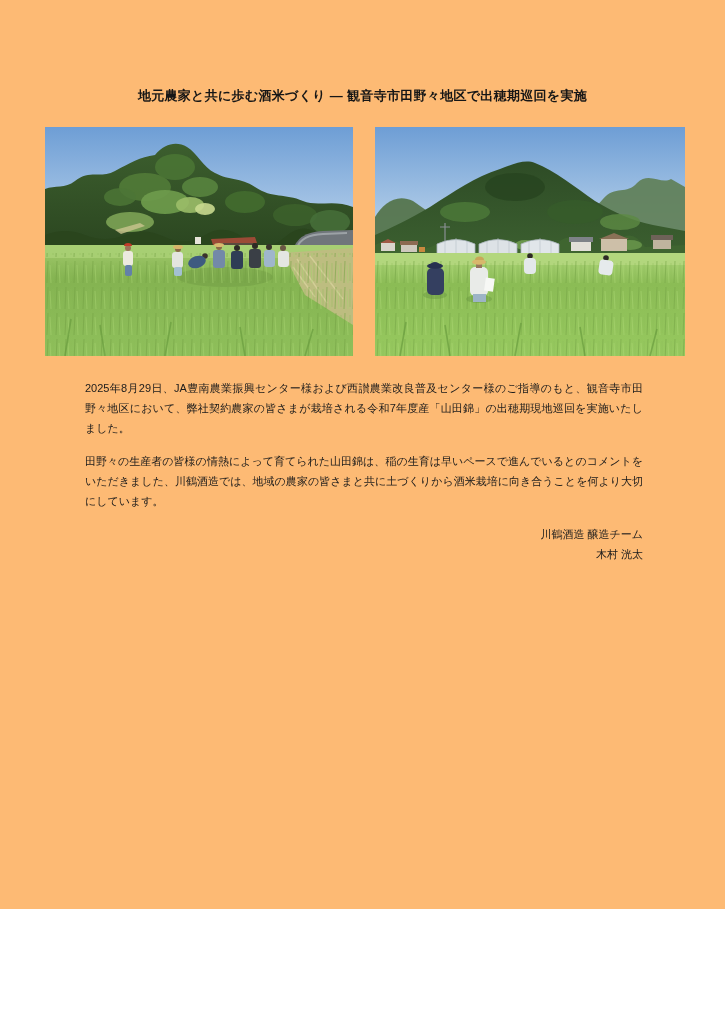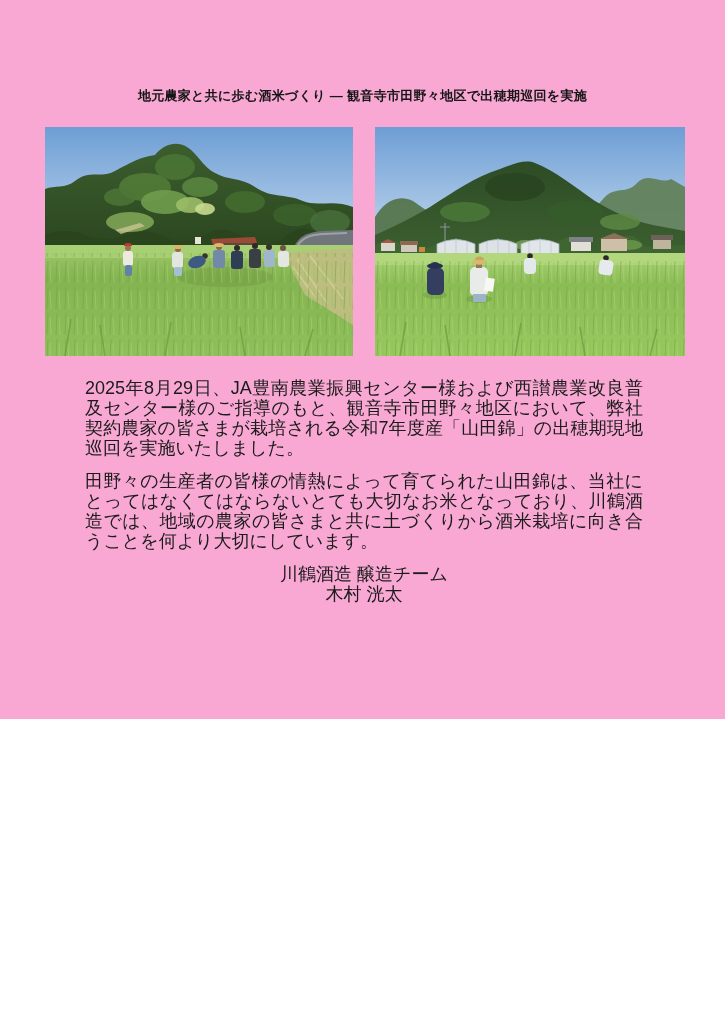--- a/index.html
+++ b/index.html
@@ -1,20 +1,20 @@
 <!DOCTYPE html>
 <html lang="ja"><head>
 <meta charset="utf-8">
 <style>
   * { margin:0; padding:0; box-sizing:border-box; }
   html,body { background:#ffffff; }
   .page {
     position:relative;
-    width:725px; height:719px;
-    background:#f9a8d4;
+    width:725px; height:909px;
+    background:#fdba74;
     overflow:hidden;
     font-family:"Liberation Sans","DejaVu Sans",sans-serif;
     color:#1b1b1b;
   }
   .doc-title {
     position:absolute; top:87px; left:0; right:0;
     text-align:center;
     font-size:13px; font-weight:700;
     letter-spacing:0.3px;
     color:#161616;
@@ -22,26 +22,26 @@
   .photo {
     position:absolute; top:127px; height:229px;
     overflow:hidden;
     background:#cfe0ee;
   }
   .photo-left  { left:45px;  width:308px; }
   .photo-right { left:375px; width:310px; }
   .photo svg { display:block; width:100%; height:100%; }
   .body-text {
     position:absolute; left:85px; top:378px; width:558px;
-    font-size:18px; line-height:20px;
+    font-size:11px; line-height:20px;
     text-align:justify;
     color:#1b1b1b;
   }
   .body-text p { margin:0 0 13px 0; }
-  .signature { text-align:center; line-height:20px; }
+  .signature { text-align:right; line-height:20px; }
   .signature div { white-space:nowrap; }
 </style>
 </head>
 <body>
 
 <div class="page">
 
   <h1 class="doc-title">地元農家と共に歩む酒米づくり — 観音寺市田野々地区で出穂期巡回を実施</h1>
 
   <figure class="photo photo-left" aria-label="緑の山を背に、出穂期の田んぼで稲を確認する農家と関係者の一行">
@@ -228,21 +228,21 @@
         <rect x="149" y="131" width="12" height="16" rx="4" fill="#e3e8ea"></rect>
 
         <circle cx="231" cy="131" r="2.8" fill="#2d2a25"></circle>
         <rect x="224" y="133" width="14" height="15" rx="4" fill="#e6eaec" transform="rotate(8 231 140)"></rect>
       </g>
     </svg>
   </figure>
 
   <div class="body-text">
     <p>2025年8月29日、JA豊南農業振興センター様および西讃農業改良普及センター様のご指導のもと、観音寺市田野々地区において、弊社契約農家の皆さまが栽培される令和7年度産「山田錦」の出穂期現地巡回を実施いたしました。</p>
-    <p>田野々の生産者の皆様の情熱によって育てられた山田錦は、当社にとってはなくてはならないとても大切なお米となっており、川鶴酒造では、地域の農家の皆さまと共に土づくりから酒米栽培に向き合うことを何より大切にしています。</p>
+    <p>田野々の生産者の皆様の情熱によって育てられた山田錦は、稲の生育は早いペースで進んでいるとのコメントをいただきました、川鶴酒造では、地域の農家の皆さまと共に土づくりから酒米栽培に向き合うことを何より大切にしています。</p>
 
     <div class="signature">
       <div>川鶴酒造 醸造チーム</div>
       <div>木村 洸太</div>
     </div>
   </div>
 
 </div>
 
 </body></html>

